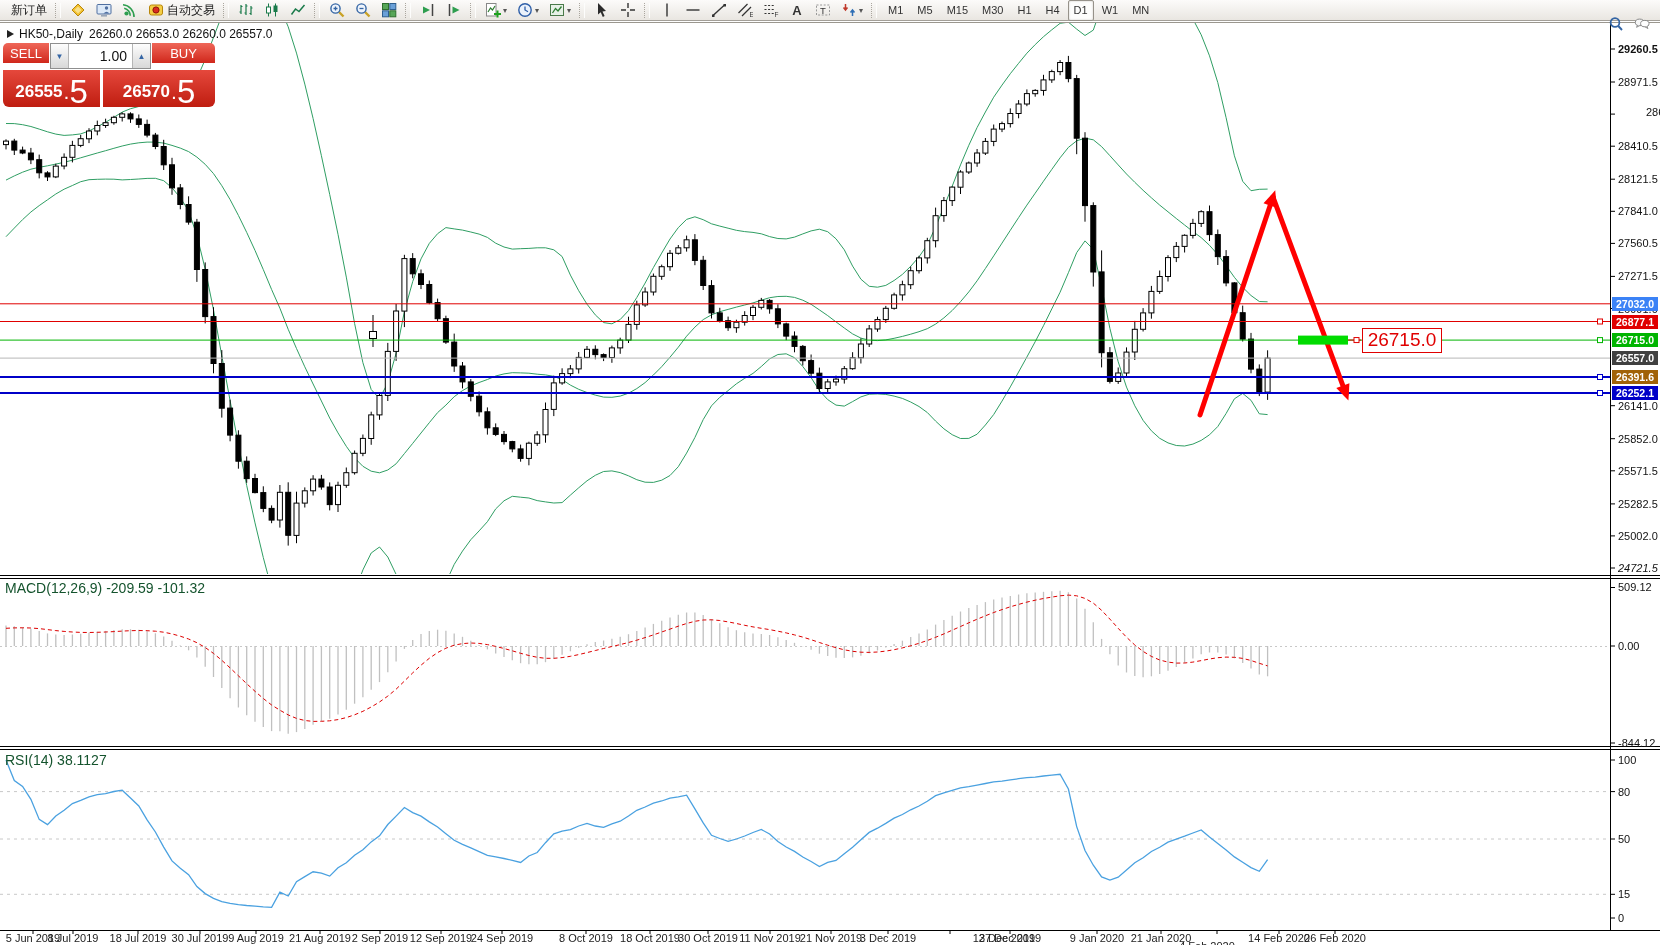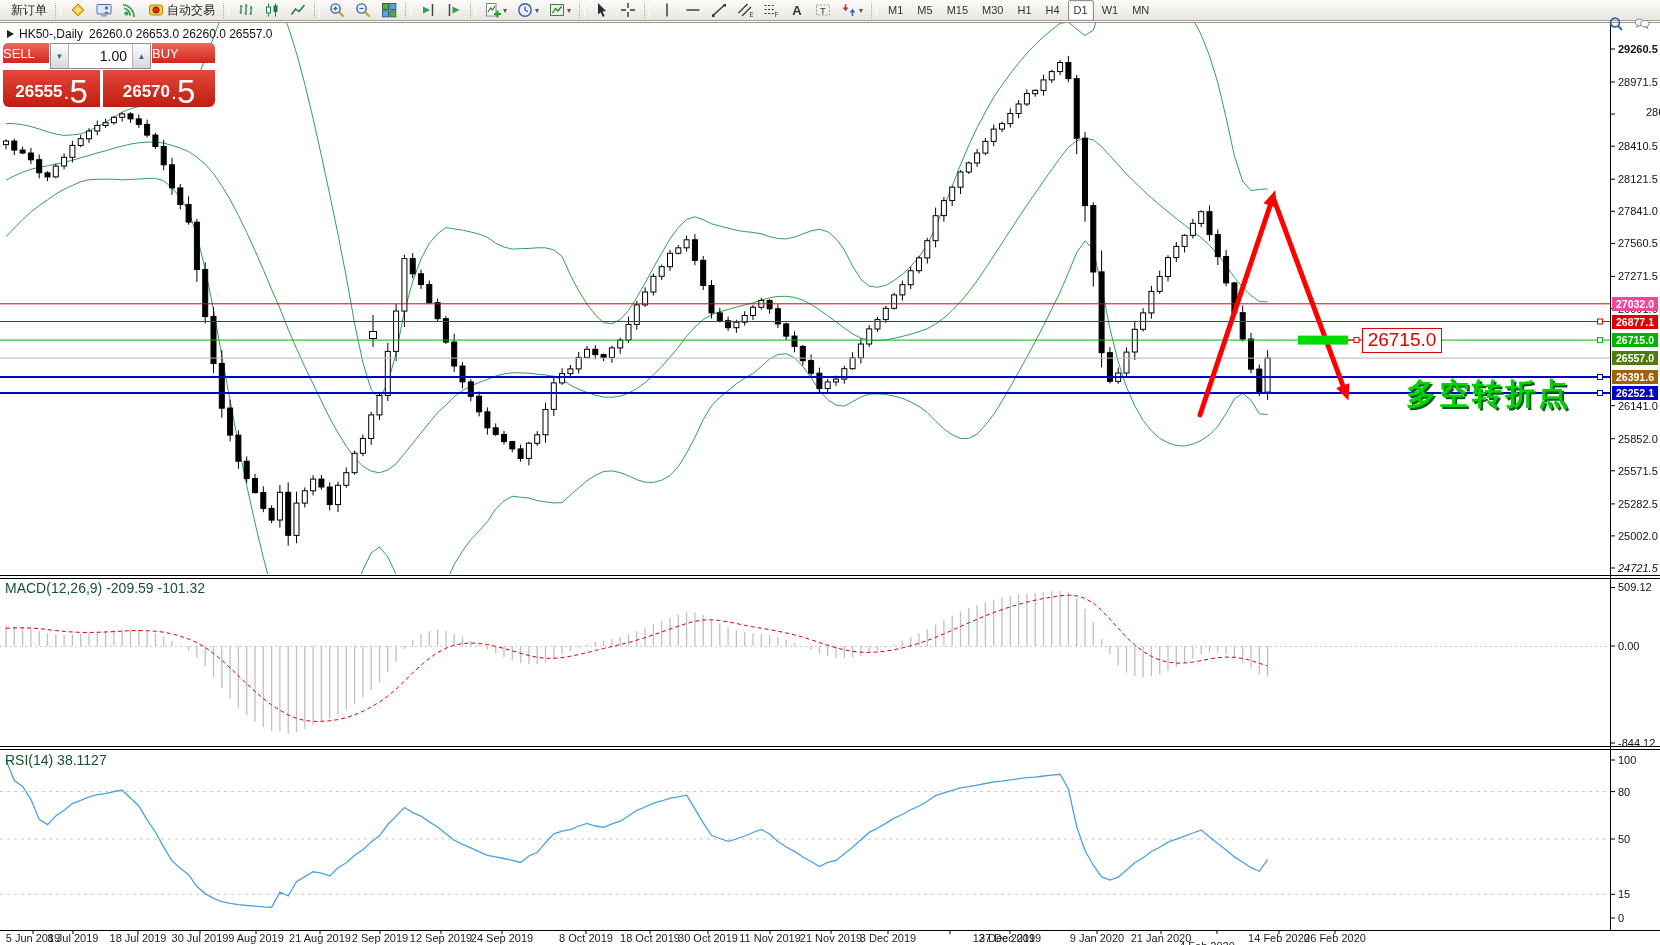--- a/index.html
+++ b/index.html
@@ -29,21 +29,21 @@
   #chart-title{position:absolute;left:7px;top:27px;font-size:12px;color:#111;z-index:5;display:flex;align-items:center;}
   #chart-title .tri{width:0;height:0;border-left:7px solid #222;border-top:4px solid transparent;
     border-bottom:4px solid transparent;margin-right:5px;}
   #chart-title span{margin-right:6px;}
   #macd-label,#rsi-label{position:absolute;left:5px;font-size:14px;color:#14532d;z-index:5;}
   #macd-label{top:580px;}
   #rsi-label{top:752px;}
   
   #trade-panel{position:absolute;left:3px;top:43px;width:212px;height:64px;z-index:8;}
   .tp-btn{position:absolute;top:0;height:20px;color:#fff;font-size:13px;display:flex;align-items:center;
-    background:linear-gradient(#ef6759,#d0271b);}
+    justify-content:center;background:linear-gradient(#ef6759,#d0271b);}
   #tp-sell{left:0;width:46px;border-radius:5px 0 0 0;}
   #tp-buy{left:149px;width:63px;border-radius:0 5px 0 0;}
   #tp-spin{position:absolute;left:47px;top:0;width:101px;height:26px;background:#fff;
     border:1px solid #8f8f8f;box-sizing:border-box;display:flex;}
   .spin-btn{width:17px;display:flex;align-items:center;justify-content:center;font-size:8px;color:#3465a4;
     background:linear-gradient(#fdfdfd,#d8d8d8);cursor:default;}
   .spin-btn.left{border-right:1px solid #b5b5b5;}
   .spin-btn.right{border-left:1px solid #b5b5b5;}
   .spin-val{flex:1;text-align:right;font-size:14px;color:#111;padding:4px 5px 0 0;}
   .tp-price{position:absolute;top:27px;height:37px;color:#fff;display:flex;align-items:flex-end;
@@ -979,20 +979,19 @@
       <span class="dlabel" style="left: 1004px; top: 2px; position: absolute;">13 Dec 2019</span>
       <span class="dlabel" style="left: 1010px; top: 2px; position: absolute;">27 Dec 2019</span>
       <span class="dlabel" style="left: 1097px; top: 2px; position: absolute;">9 Jan 2020</span>
       <span class="dlabel" style="left: 1161px; top: 2px; position: absolute;">21 Jan 2020</span>
       <span class="dlabel" style="left: 1207px; top: 2px; position: absolute; margin-top: 8px;">4 Feb 2020</span>
       <span class="dlabel" style="left: 1279px; top: 2px; position: absolute;">14 Feb 2020</span>
       <span class="dlabel" style="left: 1335px; top: 2px; position: absolute;">26 Feb 2020</span>
     </div>
 
   <div id="level-callout">26715.0</div>
-  <div id="cn-note">多空转折点</div>
-<div class="lvl-tag" style="top: 297px; background: #ec4899;">27032.0</div>
+<div class="lvl-tag" style="top: 297px; background: #3b82f6;">27032.0</div>
     <div class="lvl-tag" style="top: 315px; background: rgb(224, 0, 0);">26877.1</div>
     <div class="lvl-tag" style="top: 333px; background: rgb(0, 180, 0);">26715.0</div>
-    <div class="lvl-tag" style="top: 351px; background: #4d7c0f;">26557.0</div>
+    <div class="lvl-tag" style="top: 351px; background: #404040;">26557.0</div>
     <div class="lvl-tag" style="top: 370px; background: #a16207;">26391.6</div>
     <div class="lvl-tag" style="top: 386px; background: rgb(0, 0, 200);">26252.1</div>
   </div>
 
 </body></html>

